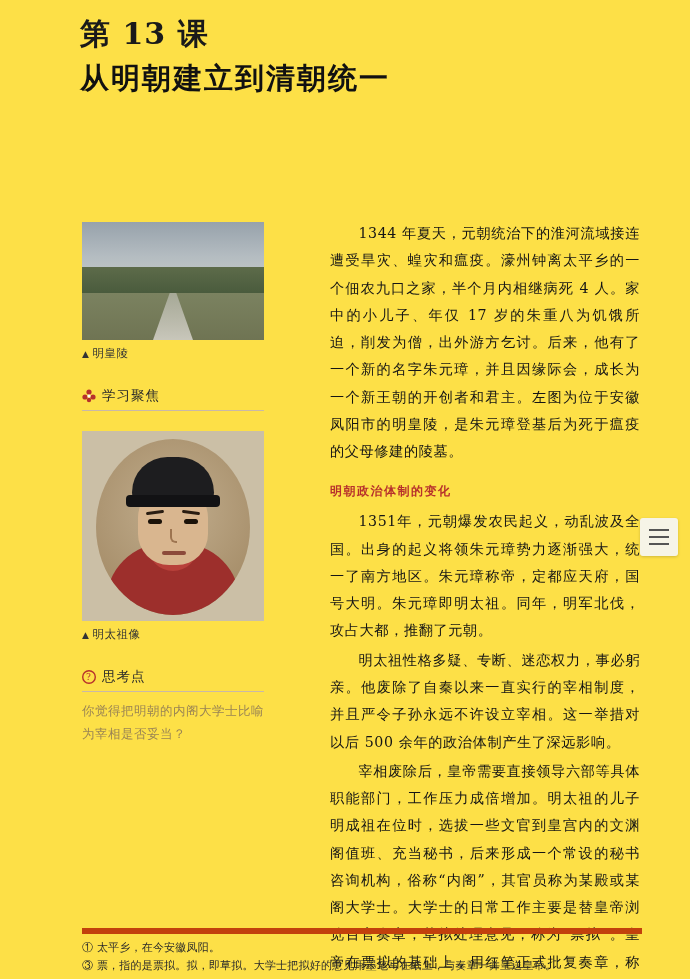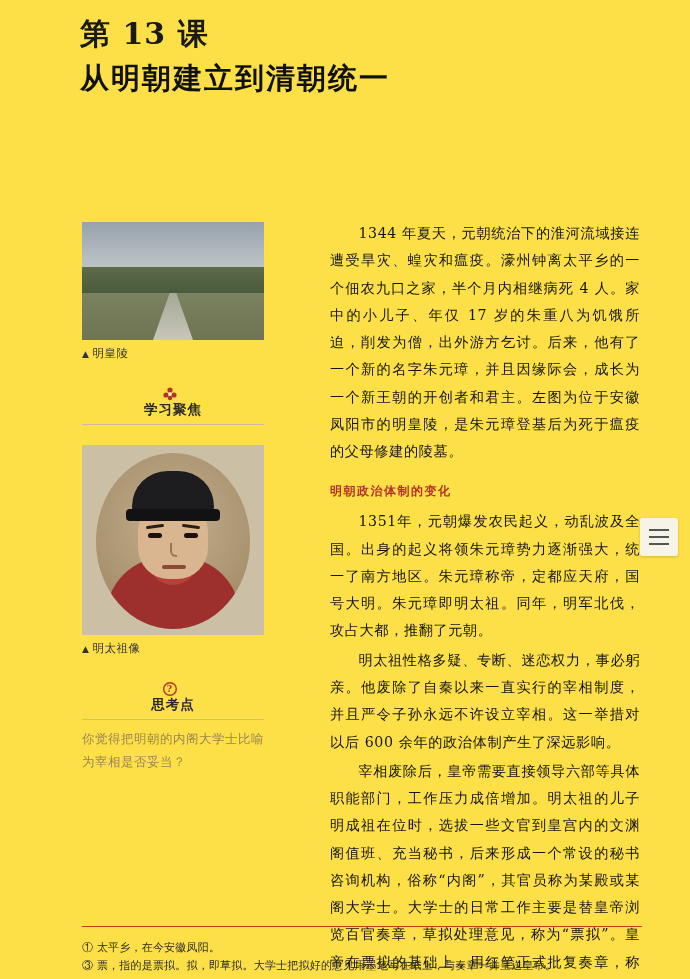--- a/index.html
+++ b/index.html
@@ -86,24 +86,23 @@
     margin-top: 6px;
     letter-spacing: 0.5px;
   }
   .caption .tri { color: #333; font-size: 9px; margin-right: 3px; }
 
   
   .side-head {
     display: flex; align-items: center;
     margin-top: 26px;
     font-size: 13.5px;
-    font-weight: bold;
+    font-weight: normal;
     color: #2a2a2a;
     letter-spacing: 1px;
-    flex-direction: column;
   }
   .side-head .bullet-icon {
     width: 14px; height: 14px;
     margin-right: 6px;
     flex: 0 0 auto;
     position: relative;
   }
   .bullet-icon svg { display: block; }
   .side-rule {
     border-top: 1px solid #c9b8a8;
@@ -226,22 +225,22 @@
     display: block;
     width: 20px; height: 2px;
     background: #555;
   }
 
   
   .footnotes {
     position: absolute;
     left: 82px; bottom: 4px;
     width: 560px;
-    border-top: 1px solid #c2410c;
-    padding-top: 12px;
+    border-top: 6px solid #c2410c;
+    padding-top: 5px;
   }
   .fn {
     font-size: 11px;
     color: #2a2a2a;
     line-height: 1.65;
     letter-spacing: 0.2px;
     white-space: nowrap;
     overflow: hidden;
   }
 </style>
@@ -313,21 +312,21 @@
     <div class="side-rule"></div>
     <div class="side-text faded">你觉得把明朝的内阁大学士比喻为宰相是否妥当？</div>
   </div>
 
   <div class="col-right">
     <p class="para indent">1344 年夏天，元朝统治下的淮河流域接连遭受旱灾、蝗灾和瘟疫。濠州钟离太平乡的一个佃农九口之家，半个月内相继病死 4 人。家中的小儿子、年仅 17 岁的朱重八为饥饿所迫，削发为僧，出外游方乞讨。后来，他有了一个新的名字朱元璋，并且因缘际会，成长为一个新王朝的开创者和君主。左图为位于安徽凤阳市的明皇陵，是朱元璋登基后为死于瘟疫的父母修建的陵墓。</p>
 
     <div class="sec-head">明朝政治体制的变化</div>
 
     <p class="para indent">1351年，元朝爆发农民起义，动乱波及全国。出身的起义将领朱元璋势力逐渐强大，统一了南方地区。朱元璋称帝，定都应天府，国号大明。朱元璋即明太祖。同年，明军北伐，攻占大都，推翻了元朝。</p>
-    <p class="para indent">明太祖性格多疑、专断、迷恋权力，事必躬亲。他废除了自秦以来一直实行的宰相制度，并且严令子孙永远不许设立宰相。这一举措对以后 600 余年的政治体制产生了深远影响。</p>
+    <p class="para indent">明太祖性格多疑、专断、迷恋权力，事必躬亲。他废除了自秦以来一直实行的宰相制度，并且严令子孙永远不许设立宰相。这一举措对以后 500 余年的政治体制产生了深远影响。</p>
     <p class="para indent">宰相废除后，皇帝需要直接领导六部等具体职能部门，工作压力成倍增加。明太祖的儿子明成祖在位时，选拔一些文官到皇宫内的文渊阁值班、充当秘书，后来形成一个常设的秘书咨询机构，俗称“内阁”，其官员称为某殿或某阁大学士。大学士的日常工作主要是替皇帝浏览百官奏章，草拟处理意见，称为“票拟”。皇帝在票拟的基础上，用红笔正式批复奏章，称为“批红”。明朝中期，有的大学士深得皇帝信任，权力很大，被比喻为宰相。</p>
   </div>
 
   <div class="hamburger">
     <span></span>
     <span></span>
     <span></span>
   </div>
 
   <div class="footnotes">

